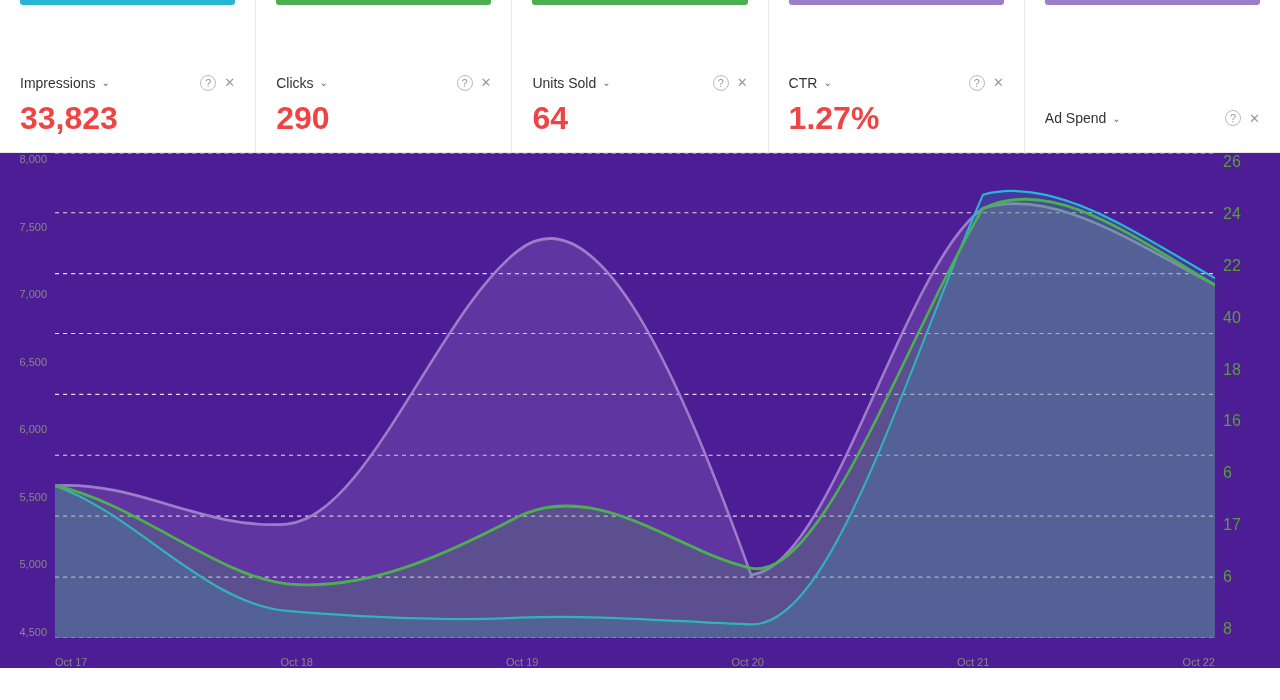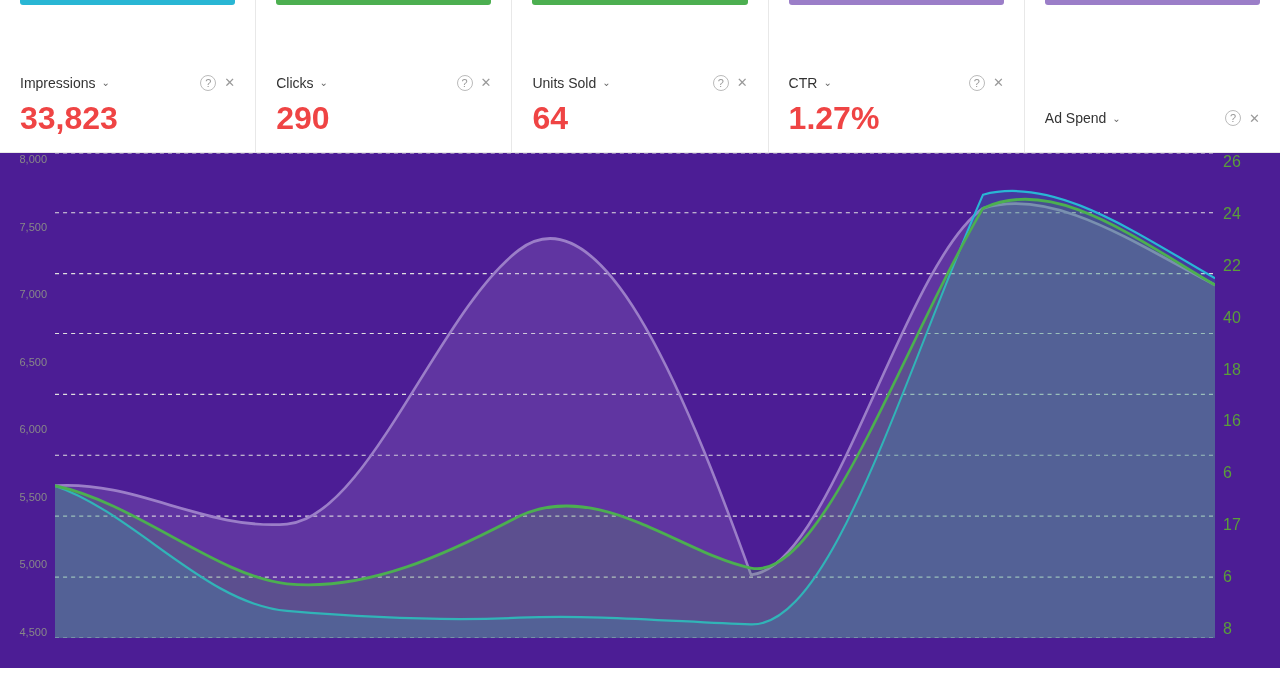--- a/index.html
+++ b/index.html
@@ -281,13 +281,21 @@
     <span class="axis-label-green">40</span>
     <span class="axis-label-green">18</span>
     <span class="axis-label-green">16</span>
     <span class="axis-label-green">6</span>
     <span class="axis-label-green">17</span>
     <span class="axis-label-green">6</span>
     <span class="axis-label-green">8</span>
   </div>
 
 
+  <div class="x-axis">
+    <span class="x-label">Oct 17</span>
+    <span class="x-label">Oct 18</span>
+    <span class="x-label">Oct 19</span>
+    <span class="x-label">Oct 20</span>
+    <span class="x-label">Oct 21</span>
+    <span class="x-label">Oct 22</span>
+  </div>
 </div>
 
 </body></html>

